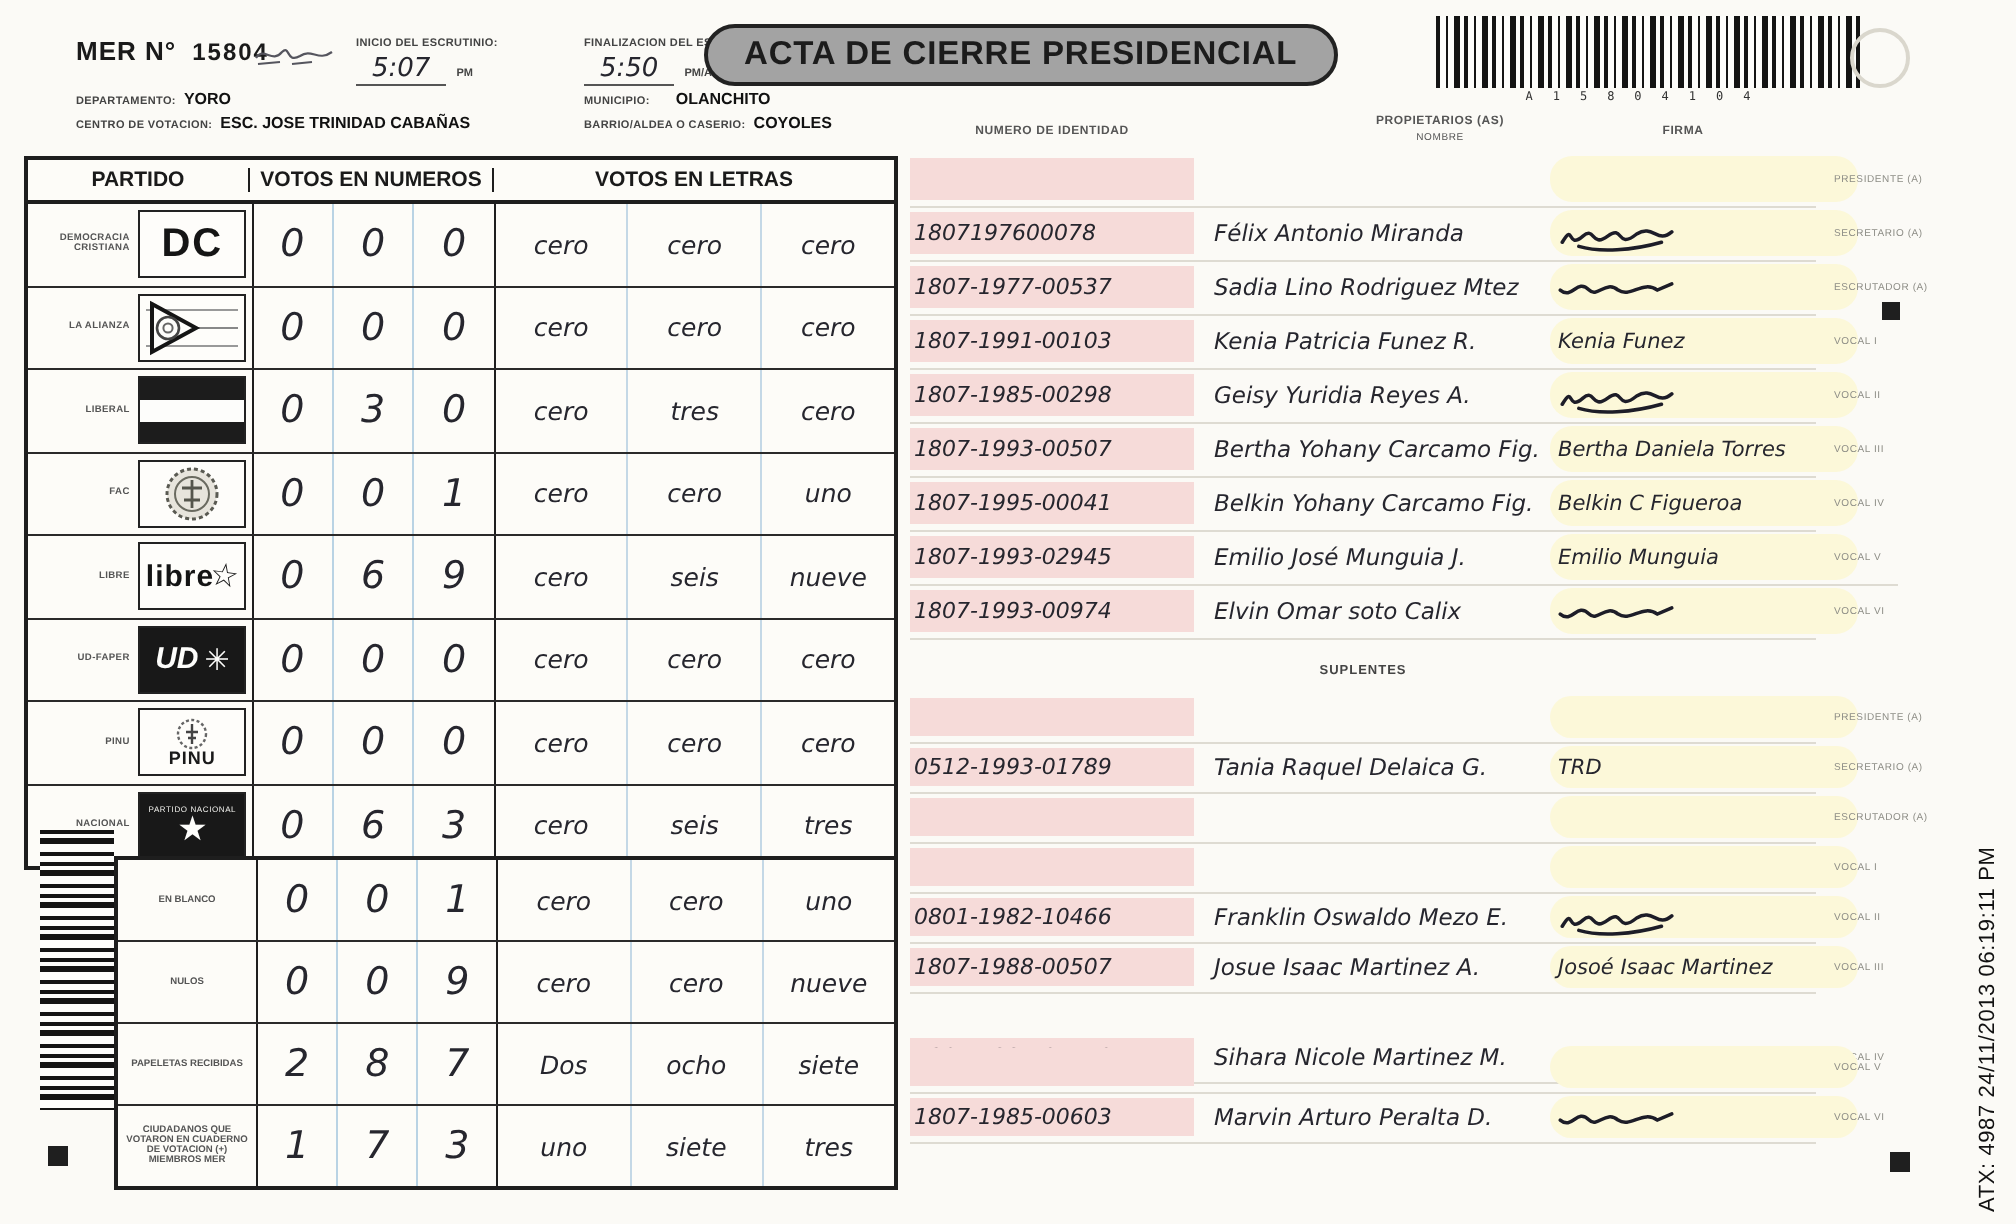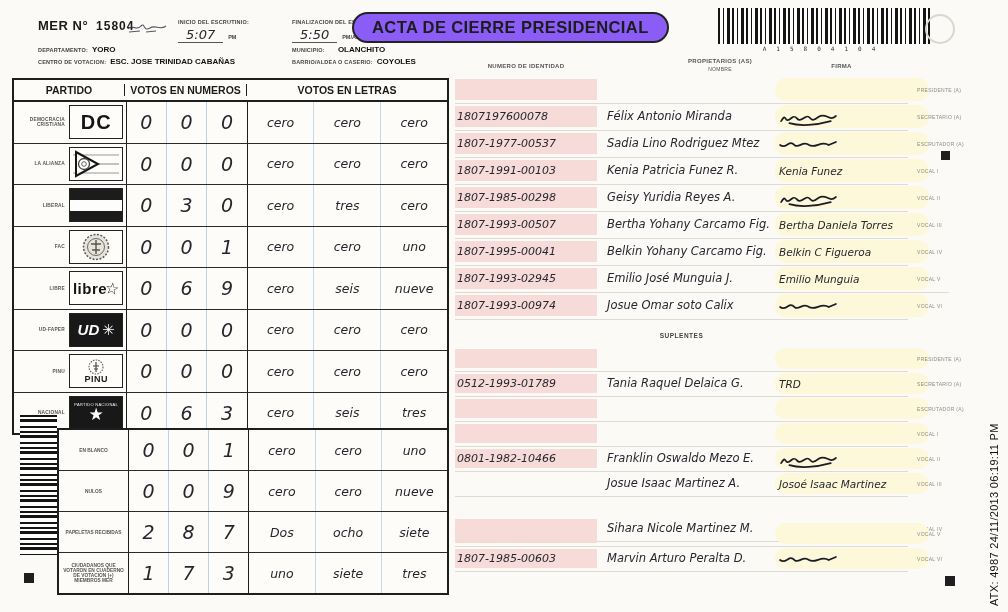--- a/index.html
+++ b/index.html
@@ -11,21 +11,21 @@
   
   .mer-label{font-size:13px;font-weight:bold;letter-spacing:.5px;}
   .mer-number{font-size:12px;font-weight:bold;letter-spacing:1px;}
   .tlabel{font-size:5.5px;font-weight:bold;color:#444;letter-spacing:.2px;}
   .tvalue{font-size:8px;font-weight:bold;color:#111;}
   .hand{font-family:"DejaVu Sans",sans-serif;font-style:italic;color:#26262e;}
   .time-val{font-size:13px;border-bottom:1px solid #555;padding:0 8px;}
   .meridiem{font-size:5.5px;font-weight:bold;color:#444;margin-left:5px;}
   .title-box{
     border:2px solid #222;border-radius:16px;padding:4px 18px;
-    font-size:16.5px;font-weight:bold;letter-spacing:.4px;background:#8b5cf6;color:#1c1c1c;white-space:nowrap;
+    font-size:16.5px;font-weight:bold;letter-spacing:.4px;background:#a3a3a3;color:#1c1c1c;white-space:nowrap;
   }
   .barcode-top{
     width:212px;height:36px;
     background:repeating-linear-gradient(90deg,#141414 0 2px,#fdfdfb 2px 5px,#141414 5px 6px,#fdfdfb 6px 9px,#141414 9px 12px,#fdfdfb 12px 14px);
   }
   .barcode-text{font-size:6px;letter-spacing:10px;color:#333;text-align:center;margin-top:1px;font-family:"DejaVu Sans Mono",monospace;}
   .punch-hole{width:26px;height:26px;border:2px solid #dad7cd;border-radius:50%;}
   .reg-square{background:#1f1f1f;}
   
   .vtable{left:12px;top:78px;width:433px;border:2px solid #1e1e1e;background:#fdfcf8;}
@@ -558,21 +558,21 @@
       <span class="hand mname">Emilio José Munguia J.</span>
       <div class="mfirma-cell">
           <span class="hand mfirma-text">Emilio Munguia</span>
         </div>
       <span class="mrole">VOCAL V</span>
     </div>
       <div class="mrow" style="top:292px;height:27px;">
       <div class="mid-cell">
         <span class="hand mid-text">1807-1993-00974</span>
       </div>
-      <span class="hand mname">Josue Omar soto Calix</span>
+      <span class="hand mname">Elvin Omar soto Calix</span>
       <div class="mfirma-cell">
           <svg class="sig-svg" width="62" height="18" viewBox="0 0 60 16">
             <path d="M3 9 C9 14 11 3 17 9 C21 13 25 4 31 9 C37 13 43 4 50 9 L57 6" stroke="#1d1d28" stroke-width="1.7" fill="none" stroke-linecap="round"></path>
           </svg>
         </div>
       <span class="mrole">VOCAL VI</span>
     </div>
     </div>
   <div id="sup-rows">
       <div class="mrow" style="top:346px;height:25px;">
@@ -615,20 +615,23 @@
       </div>
       <span class="hand mname">Franklin Oswaldo Mezo E.</span>
       <div class="mfirma-cell">
           <svg class="sig-svg" width="62" height="18" viewBox="0 0 60 16">
             <path d="M4 12 C10 2 6 16 14 9 C20 4 18 15 26 9 C34 3 30 16 40 8 C48 3 50 13 57 7 M12 14 C22 17 38 16 52 12" stroke="#1d1d28" stroke-width="1.7" fill="none" stroke-linecap="round"></path>
           </svg>
         </div>
       <span class="mrole">VOCAL II</span>
     </div>
       <div class="mrow" style="top:471px;height:25px;">
+      <div class="mid-cell">
+        <span class="hand mid-text">1807-1988-00507</span>
+      </div>
       <span class="hand mname">Josue Isaac Martinez A.</span>
       <div class="mfirma-cell">
           <span class="hand mfirma-text">Josoé Isaac Martinez</span>
         </div>
       <span class="mrole">VOCAL III</span>
     </div>
       <div class="mrow" style="top:516px;height:25px;">
       <div class="mid-cell">
         <span class="hand mid-text">1807-1995-01140</span>
       </div>

